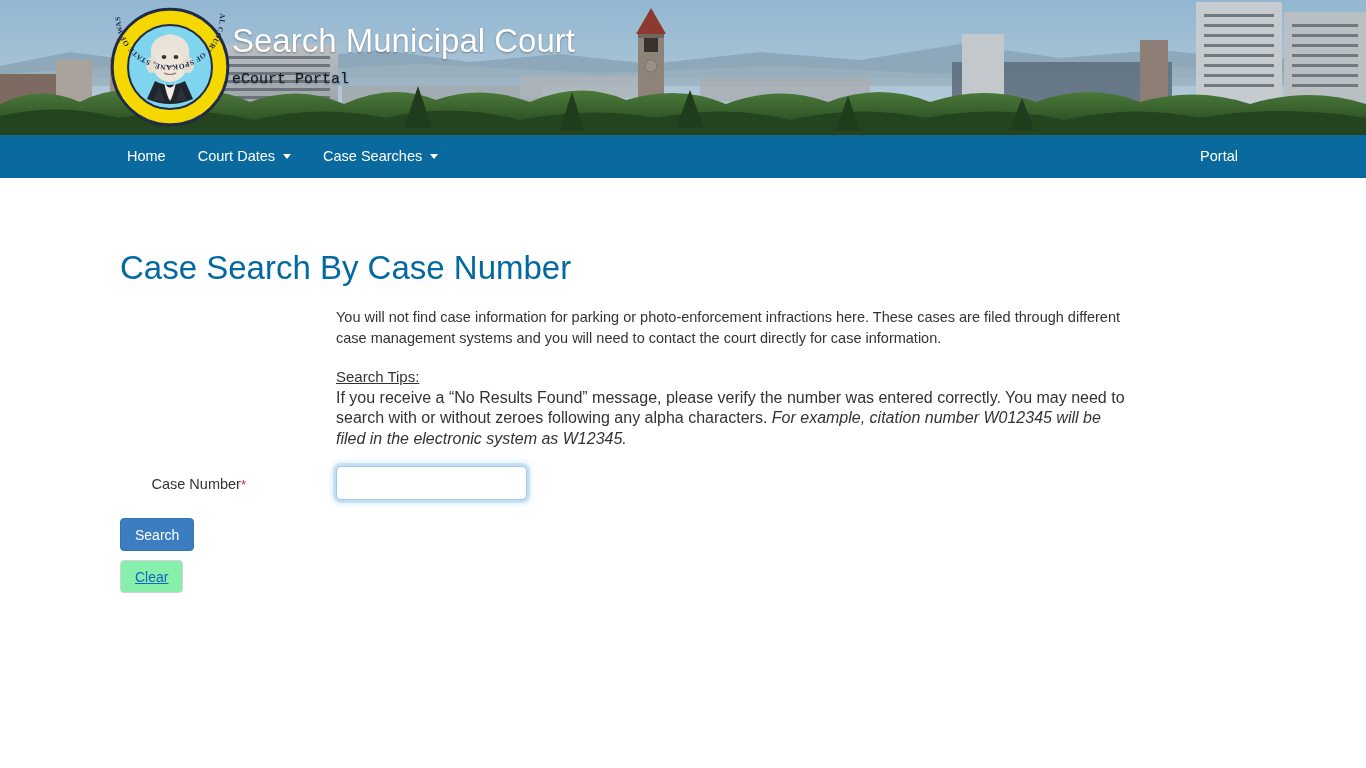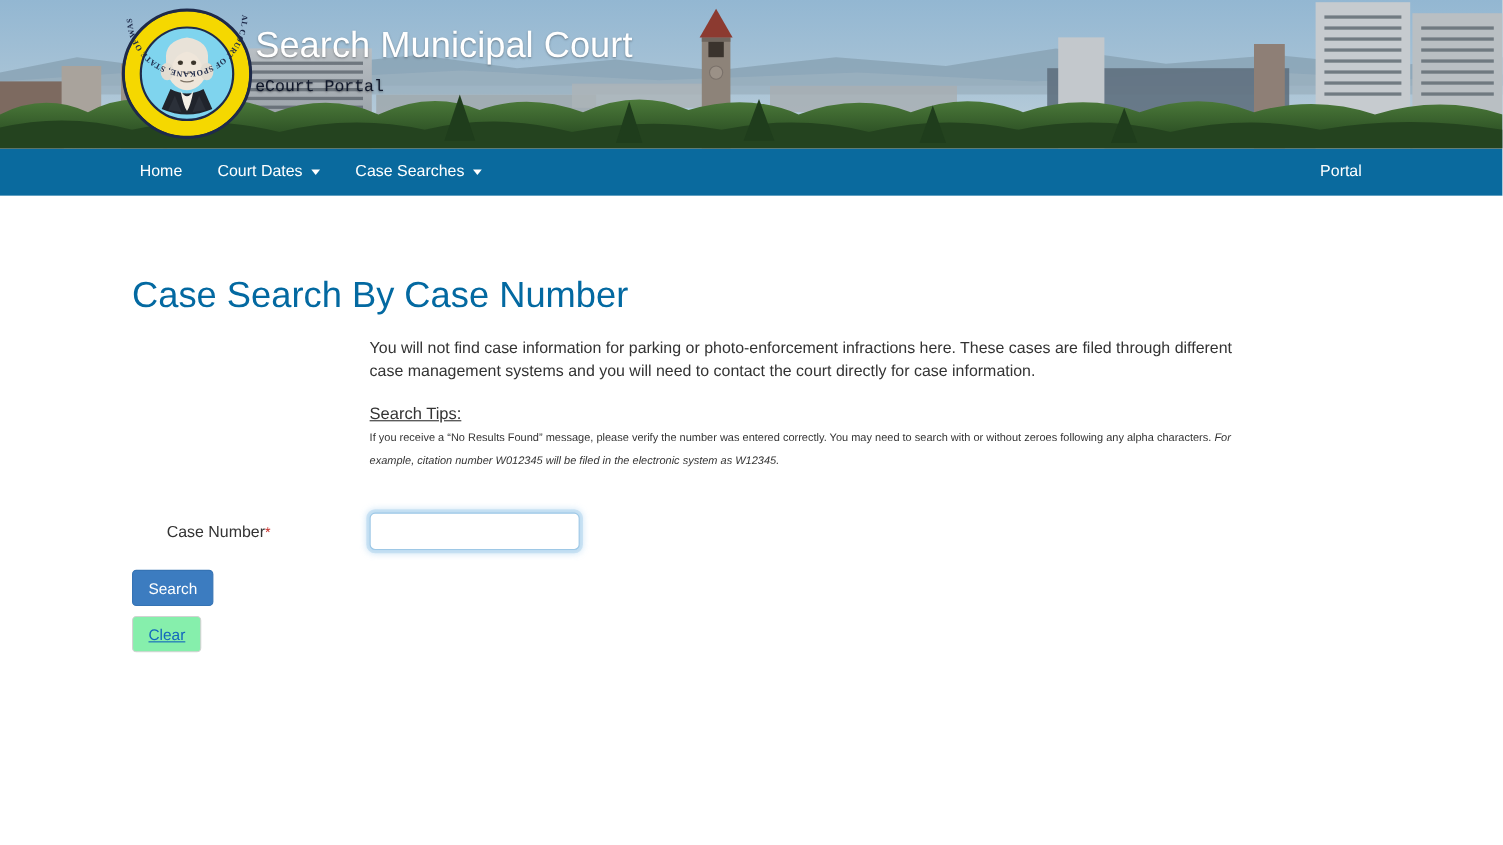--- a/index.html
+++ b/index.html
@@ -164,21 +164,21 @@
     top: 189px;
     width: 790px;
   }
   .tips-heading {
     font-size: 15px;
     line-height: 20.5px;
     color: #333333;
     text-decoration: underline;
   }
   .tips-body {
-    font-size: 10px;
+    font-size: 16px;
     line-height: 20.5px;
     color: #333333;
   }
   .tips-example { font-style: italic; }
 
   
   .form-row {
     position: absolute;
     left: 0;
     top: 288px;

